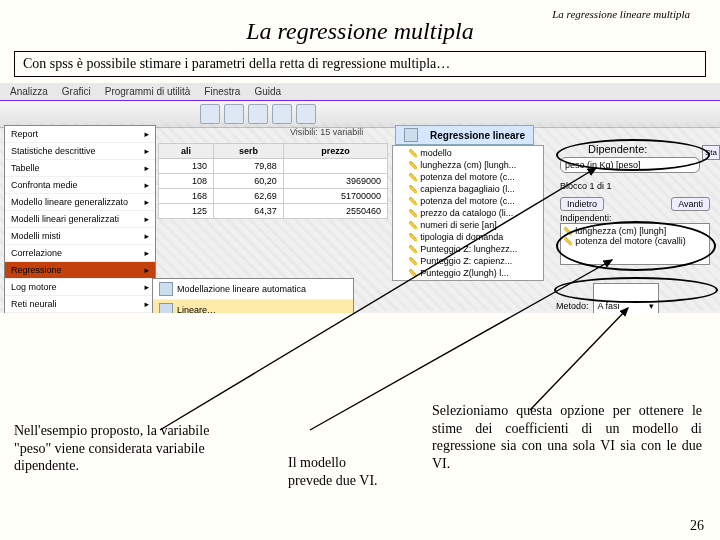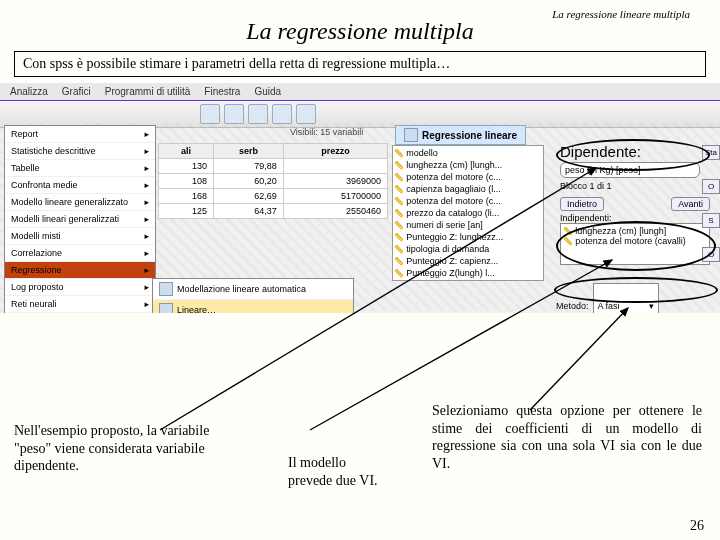--- a/index.html
+++ b/index.html
@@ -128,40 +128,40 @@
   .vars-list {
     position: absolute;
     left: 392px;
     top: 62px;
     width: 148px;
     background: #fff;
     border: 1px solid #999;
     padding: 1px;
     font-size: 9px;
   }
-  .vars-list div { padding: 1px 0; }
+  .vars-list div { padding: 1px 14px; }
   .vars-list div::before { content: "📏 "; font-size: 8px; }
   .dialog-title {
     position: absolute;
     left: 395px;
     top: 42px;
     font-size: 10px;
     font-weight: bold;
     background: #d5e7ff;
     padding: 2px 8px;
     border: 1px solid #8ab;
-    display:flex;align-items:center;gap:4px;
+    display:flex;align-items:center;gap:12px;
   }
   .dep-box {
     position: absolute;
     left: 560px; top: 60px;
     width: 140px;
     font-size: 9px;
   }
-  .dep-box .lbl { font-size: 15px; margin-bottom: 2px; }
+  .dep-box .lbl { font-size: 11px; margin-bottom: 2px; margin-left: 28px; }
   .dep-box .field {
     border: 1px solid #888;
     background: #fff;
     padding: 2px 4px;
     font-size: 9px;
     border-radius: 6px 6px 6px 6px;
   }
   .block-row {
     position: absolute; left:560px; top:98px; width:150px;
     font-size:9px; display:flex; justify-content:space-between; align-items:center;
@@ -178,21 +178,21 @@
   .indep-box .field div::before { content:"📏 "; font-size:8px;}
   .method-row {
     position:absolute; left:556px; top:200px; width:156px; font-size:9px;
     display:flex; align-items:center; gap:4px;
   }
   .method-row .sel-box {
     border:1px solid #888; background:#fff; padding:17px 4px; width:56px;
     display:flex; justify-content:space-between;
   }
   .stat-btns {
-    position:absolute; right:0; top:62px; width:18px; display:flex; flex-direction:column; gap:19px;
+    position:absolute; right:0; top:62px; width:18px; display:flex; gap:19px;
   }
   .stat-btns div { border:1px solid #888; background:#eef; font-size:8px; padding:2px; text-align:center;}
   .hatch {
     position:absolute; left:0; right:0; top:40px; height:188px;
     background: repeating-linear-gradient(45deg, rgba(120,120,120,0.06) 0 3px, transparent 3px 8px);
     pointer-events:none;
   }
   .ellipse {
     position:absolute; border:2px solid #000; border-radius:50%;
     pointer-events:none;
@@ -266,21 +266,21 @@
       </div>
     <div>
         <span>Correlazione</span>
         <span>▸</span>
       </div>
     <div class="sel">
         <span>Regressione</span>
         <span>▸</span>
       </div>
     <div>
-        <span>Log proposto</span>
+        <span>Log motore</span>
         <span>▸</span>
       </div>
     <div>
         <span>Reti neurali</span>
         <span>▸</span>
       </div>
 
   </div>
 
   <div class="submenu">
@@ -333,22 +333,22 @@
   </div>
 
   <div class="vars-list">
     <div>modello</div>
     <div>lunghezza (cm) [lungh...</div>
     <div>potenza del motore (c...</div>
     <div>capienza bagagliaio (l...</div>
     <div>potenza del motore (c...</div>
     <div>prezzo da catalogo (li...</div>
     <div>numeri di serie [an]</div>
+    <div>tipologia di domanda</div>
     <div>Punteggio Z: lunghezz...</div>
-    <div>tipologia di domanda</div>
     <div>Punteggio Z: capienz...</div>
     <div>Punteggio Z(lungh) l...</div>
   </div>
 
   <div class="dep-box">
     <div class="lbl">Dipendente:</div>
     <div class="field">peso (in Kg) [peso]</div>
   </div>
 
   <div class="block-row">

